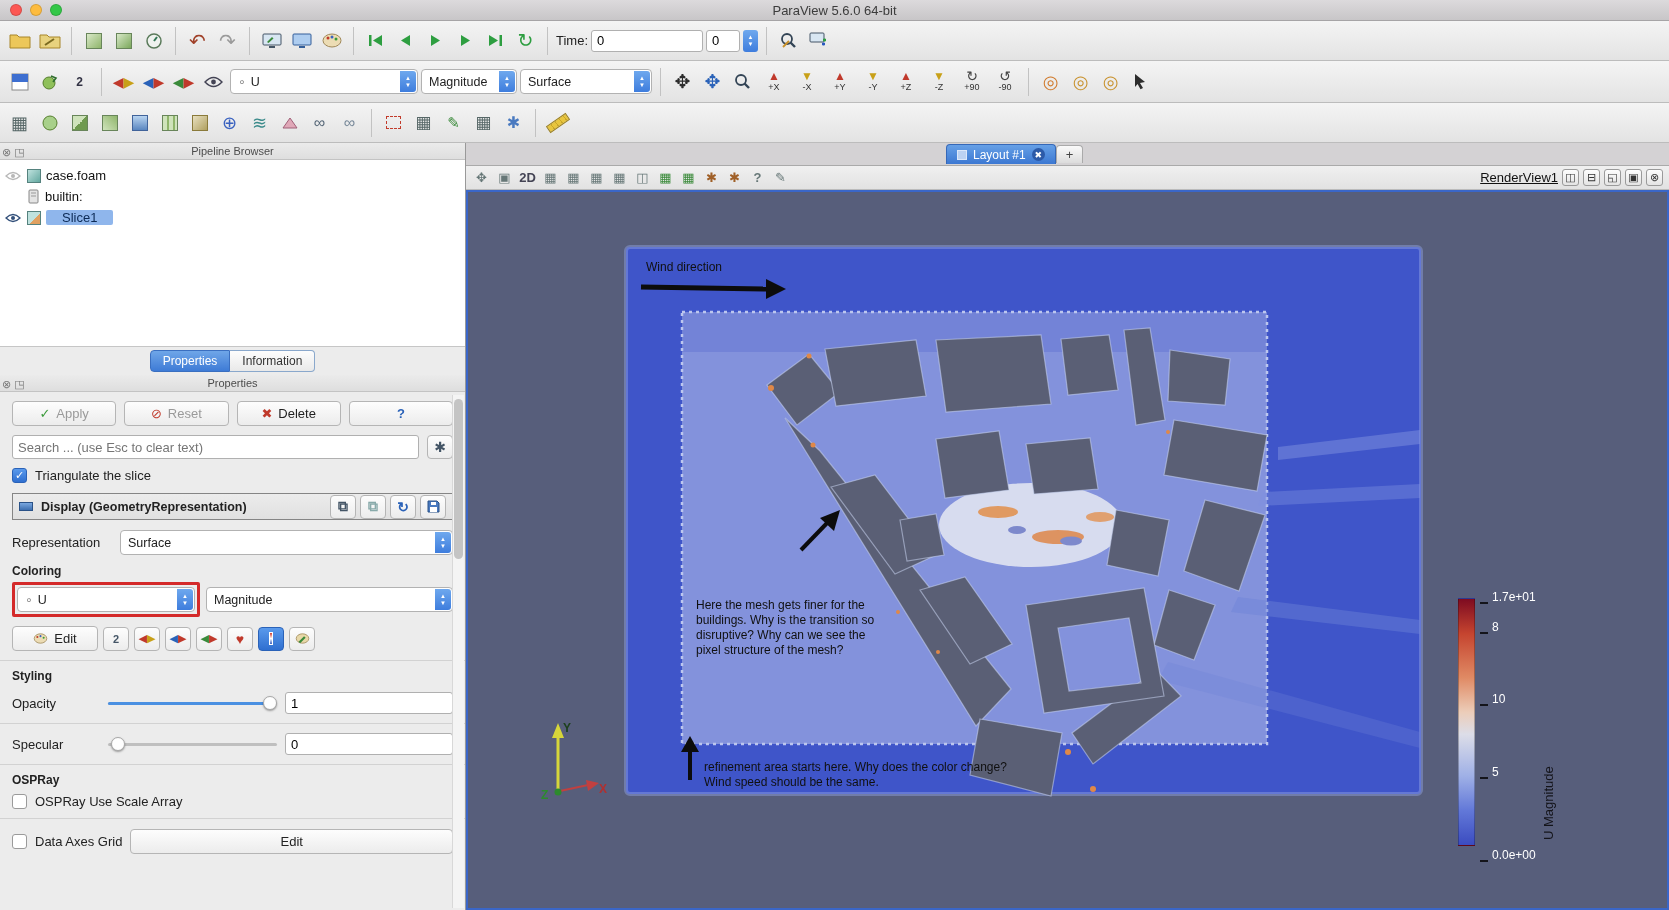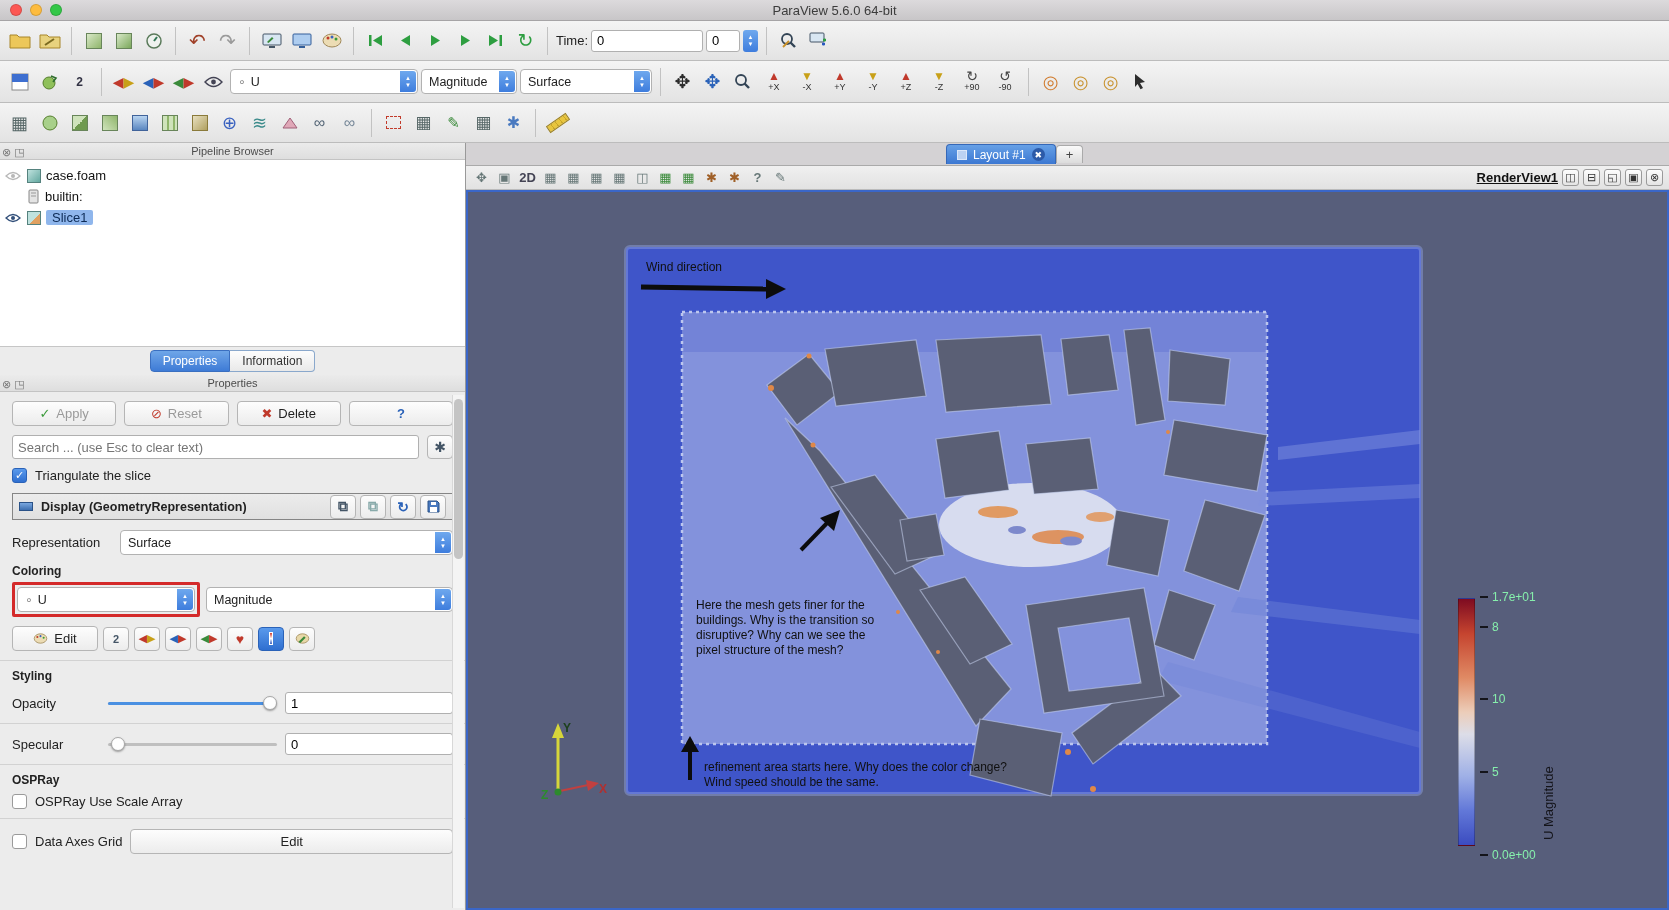--- a/index.html
+++ b/index.html
@@ -32,21 +32,21 @@
 .dashedbox{width:15px;height:13px;border:1.5px dashed #c23a2a}
 
 
 #left{position:absolute;top:143px;left:0;width:466px;bottom:0;background:#ececec;border-right:1px solid #999}
 .phead{height:17px;background:linear-gradient(#ebebeb,#dedede);border-bottom:1px solid #c3c3c3;font-size:11px;color:#4c4c4c;text-align:center;line-height:16px;position:relative}
 .pctl{position:absolute;left:2px;top:1px;display:flex;gap:3px;font-size:11px;color:#777}
 #tree{background:#fff;height:187px;border-bottom:1px solid #c6c6c6;padding-top:5px;font-size:13px;color:#111}
 .trow{display:flex;align-items:center;gap:5px;height:21px;padding-left:5px}
 .eye{width:17px;height:12px;flex:none;display:flex;align-items:center}
 .itemicon{width:14px;height:14px;flex:none;border:1px solid #55827e;background:linear-gradient(135deg,#bfe2de,#63a8a0)}
-.sel-lbl{background:#8fb6ec;color:#0c2a55;padding:0 6px;border-radius:2px}
+.sel-lbl{background:#8fb6ec;color:#0c2a55;padding:0 16px;border-radius:2px}
 #tabsrow{display:flex;justify-content:center;align-items:center;height:28px;gap:0}
 .tab{font-size:12px;padding:3px 12px;border:1px solid #8aa8cc;background:linear-gradient(#fdfdfd,#e9e9e9);color:#333}
 .tab.active{background:linear-gradient(#6fa6e8,#3e7bd6);color:#fff;border-color:#3a6fc0;border-radius:4px 0 0 4px}
 .tab.right{border-radius:0 4px 4px 0;border-left:none}
 .prow{display:flex;align-items:center;margin:9px 12px;gap:8px}
 .btn{height:25px;background:linear-gradient(#fdfdfd,#ececec);border:1px solid #b5b5b5;border-radius:4px;font-size:13px;color:#222;display:flex;align-items:center;justify-content:center;gap:6px;padding:0 10px}
 .btn.dis{color:#9a9a9a}
 .sect{font-weight:bold;font-size:12px;color:#222;margin:8px 12px 0}
 .hrline{height:1px;background:#d2d2d2;margin:6px 0 0}
 .cb{width:15px;height:15px;border:1px solid #9a9a9a;border-radius:3px;background:#fff;flex:none;display:flex;align-items:center;justify-content:center;font-size:11px;color:#fff}
@@ -64,27 +64,27 @@
 #propscroll .thumb{position:absolute;left:1px;right:1px;top:4px;height:160px;background:#c4c4c4;border-radius:6px}
 
 
 #main{position:absolute;left:466px;top:143px;right:0;bottom:0;background:#ececec}
 #tabbar{height:23px;background:#d4d2d4;border-bottom:1px solid #aaa;display:flex;align-items:center;padding-left:480px;gap:0}
 #ltab{background:linear-gradient(#66a0e6,#3c78d2);color:#fff;font-size:12px;height:20px;display:flex;align-items:center;gap:6px;padding:0 10px;border-radius:4px 4px 0 0;border:1px solid #3568b8;border-bottom:none}
 #ltab .x{width:13px;height:13px;border-radius:50%;background:#2c5aa8;color:#fff;font-size:9px;display:flex;align-items:center;justify-content:center}
 #newtab{background:linear-gradient(#fafafa,#dcdcdc);color:#444;font-size:13px;height:18px;padding:0 9px;border-radius:4px 4px 0 0;border:1px solid #aaa;border-bottom:none;display:flex;align-items:center}
 #vtoolbar{height:24px;background:linear-gradient(#f0f0f0,#e2e2e2);border-bottom:1px solid #bbb;display:flex;align-items:center;gap:4px;padding:0 6px;font-size:12px;color:#555}
 .vti{width:19px;height:19px;display:flex;align-items:center;justify-content:center;font-size:13px;color:#677;flex:none}
-#vname{margin-left:auto;font-weight:bold;text-decoration:underline;color:#111;font-size:13px}
+#vname{margin-left:auto;font-weight:normal;text-decoration:underline;color:#111;font-size:13px}
 .wbtn{width:17px;height:17px;border:1px solid #9a9a9a;background:linear-gradient(#fdfdfd,#e4e4e4);border-radius:3px;display:flex;align-items:center;justify-content:center;font-size:11px;color:#333;flex:none}
 #rview{position:absolute;top:47px;left:0;right:0;bottom:0;border:2px solid #3a66c8;background:#575e7b;overflow:hidden}
 #scene{position:absolute;left:0;top:0;width:100%;height:100%}
 .anno{position:absolute;color:#101010;font-size:12px;line-height:1.25}
 #colorbar{position:absolute;left:990px;top:406px;width:17px;height:248px;background:linear-gradient(#7e0b21,#c5442f 14%,#e08a64 32%,#eccdb9 46%,#dcdde8 55%,#9fb0e6 72%,#6278d8 86%,#3b4cc0);border:1px solid rgba(0,0,0,.25)}
-.cbtick{position:absolute;left:1012px;color:#86efac;font-size:12px;display:flex;align-items:center;gap:4px;white-space:nowrap}
+.cbtick{position:absolute;left:1012px;color:#ffffff;font-size:12px;display:flex;align-items:flex-end;gap:4px;white-space:nowrap}
 .cbtick .dash{display:inline-block;width:8px;height:2px;background:#14141a}
 #cbtitle{position:absolute;left:1073px;top:428px;height:220px;writing-mode:vertical-rl;transform:rotate(180deg);color:#14141a;font-size:13px;display:flex;align-items:center}
 </style>
 </head>
 <body>
 
 <div id="win">
 
   <div id="titlebar">
     <span class="tl" style="left:10px;background:#fc5753"></span>

